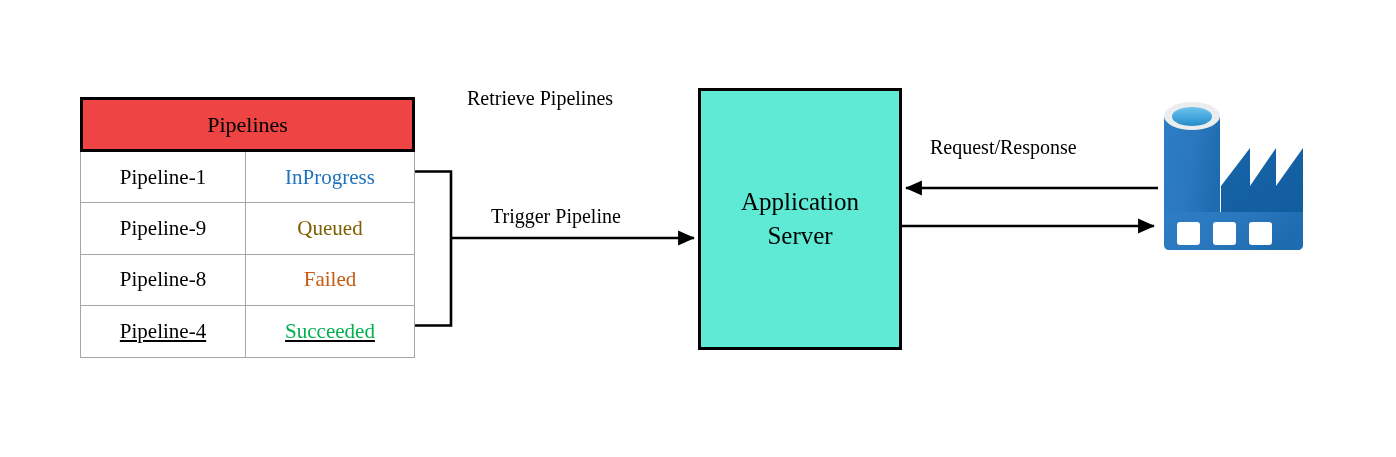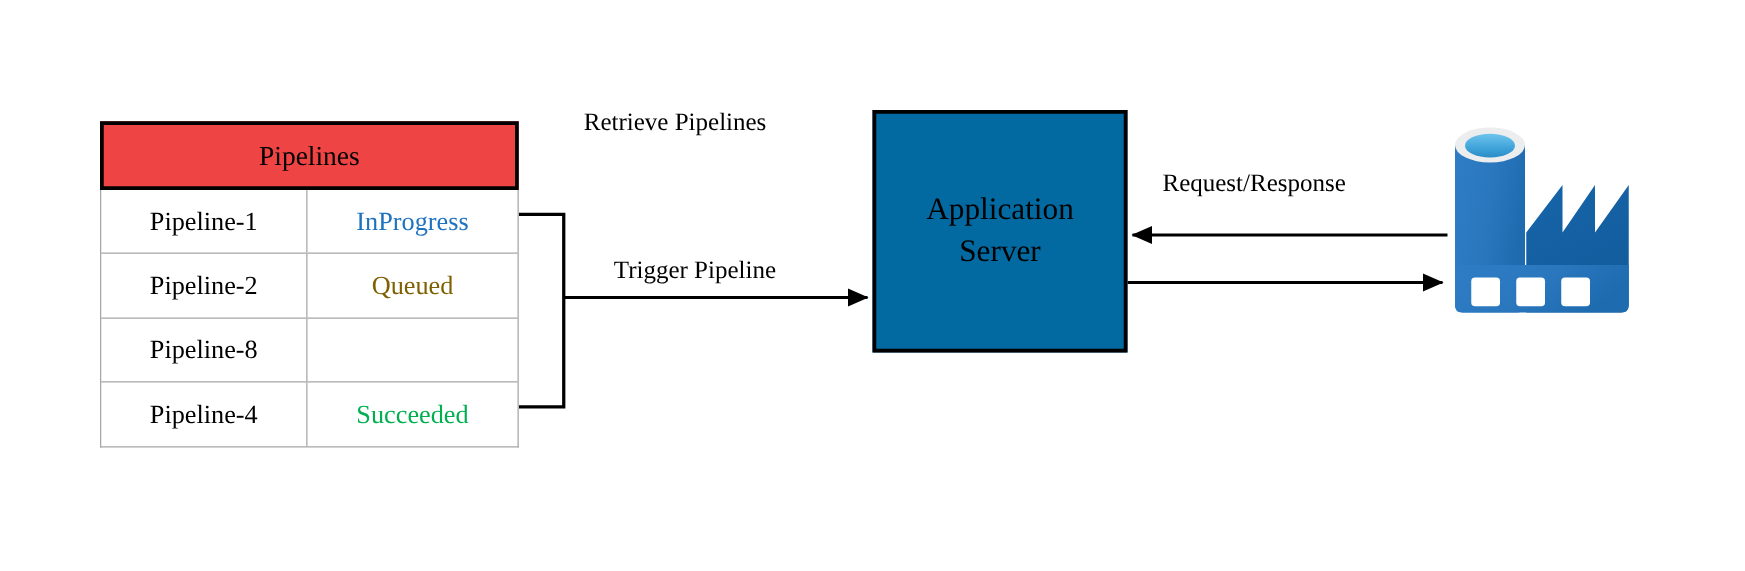--- a/index.html
+++ b/index.html
@@ -51,20 +51,21 @@
     background: #ffffff;
   }
   .table-row {
     box-sizing: border-box;
     display: flex;
     height: 51.25px;
     border-bottom: 1px solid #a6a6a6;
   }
   .table-row:last-child {
     border-bottom: none;
+    text-decoration: underline;
   }
   .cell-name {
     box-sizing: border-box;
     width: 165px;
     border-right: 1px solid #a6a6a6;
     display: flex;
     align-items: center;
     justify-content: center;
     font-size: 21px;
     color: #000000;
@@ -77,24 +78,24 @@
     justify-content: center;
     font-size: 21px;
   }
 
   
   .app-server-box {
     position: absolute;
     left: 698px;
     top: 88px;
     width: 204px;
-    height: 194px;
+    height: 262px;
     box-sizing: border-box;
     border: 3px solid #000000;
-    background: #0369a1;
+    background: #5eead4;
     display: flex;
     align-items: center;
     justify-content: center;
   }
   .app-server-label {
     font-size: 25px;
     color: #000000;
     text-align: center;
     line-height: 1.35;
     white-space: pre-line;
@@ -170,26 +171,27 @@
     <span class="table-header-label">Pipelines</span>
   </div>
   <div class="table-body">
 
     <div class="table-row">
       <div class="cell-name">Pipeline-1</div>
       <div class="cell-status" style="color: rgb(31, 114, 192);">InProgress</div>
     </div>
 
     <div class="table-row">
-      <div class="cell-name">Pipeline-2</div>
+      <div class="cell-name">Pipeline-9</div>
       <div class="cell-status" style="color: rgb(127, 96, 0);">Queued</div>
     </div>
 
     <div class="table-row">
       <div class="cell-name">Pipeline-8</div>
+      <div class="cell-status" style="color: rgb(197, 90, 17);">Failed</div>
     </div>
 
     <div class="table-row">
       <div class="cell-name">Pipeline-4</div>
       <div class="cell-status" style="color: rgb(0, 176, 80);">Succeeded</div>
     </div>
 
   </div>
 </div>
 

